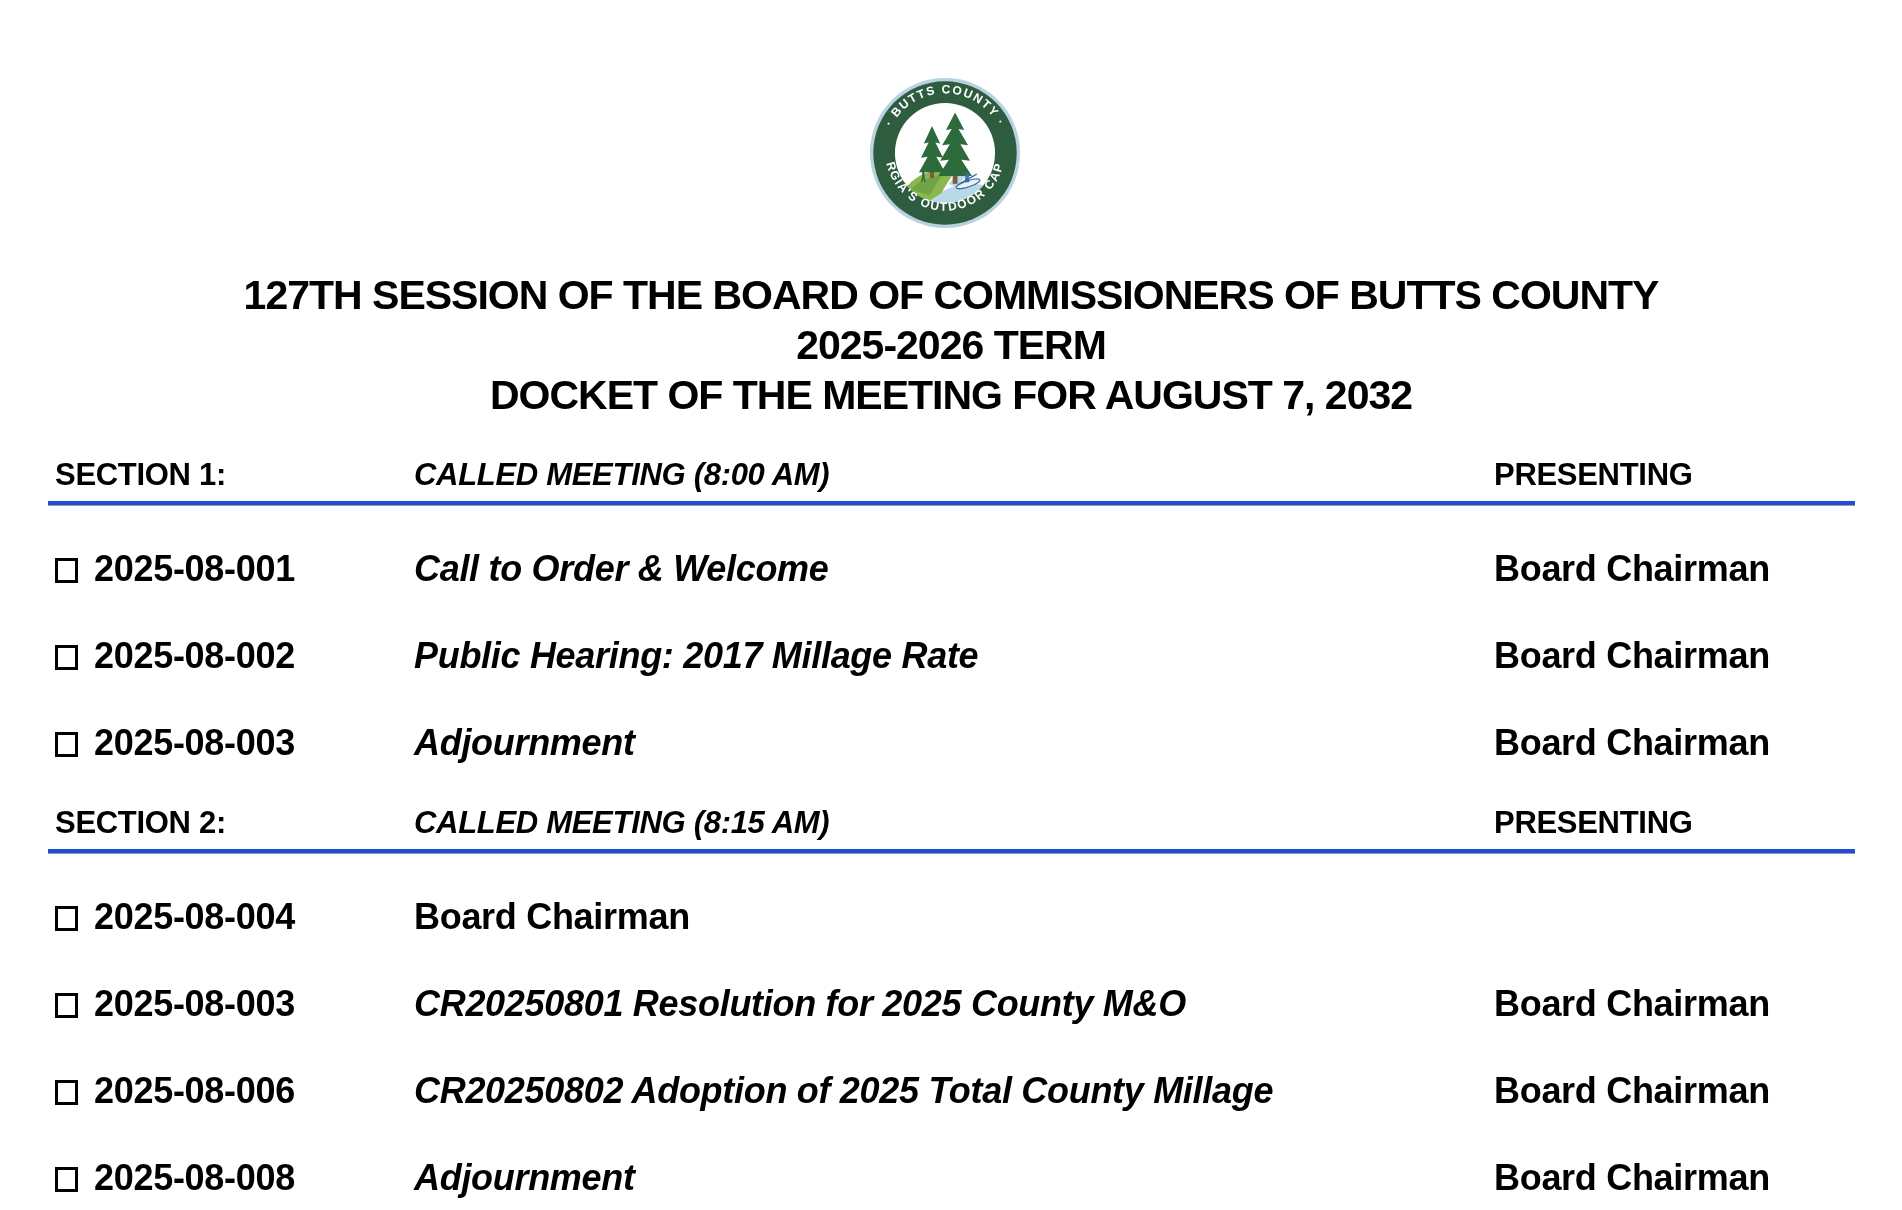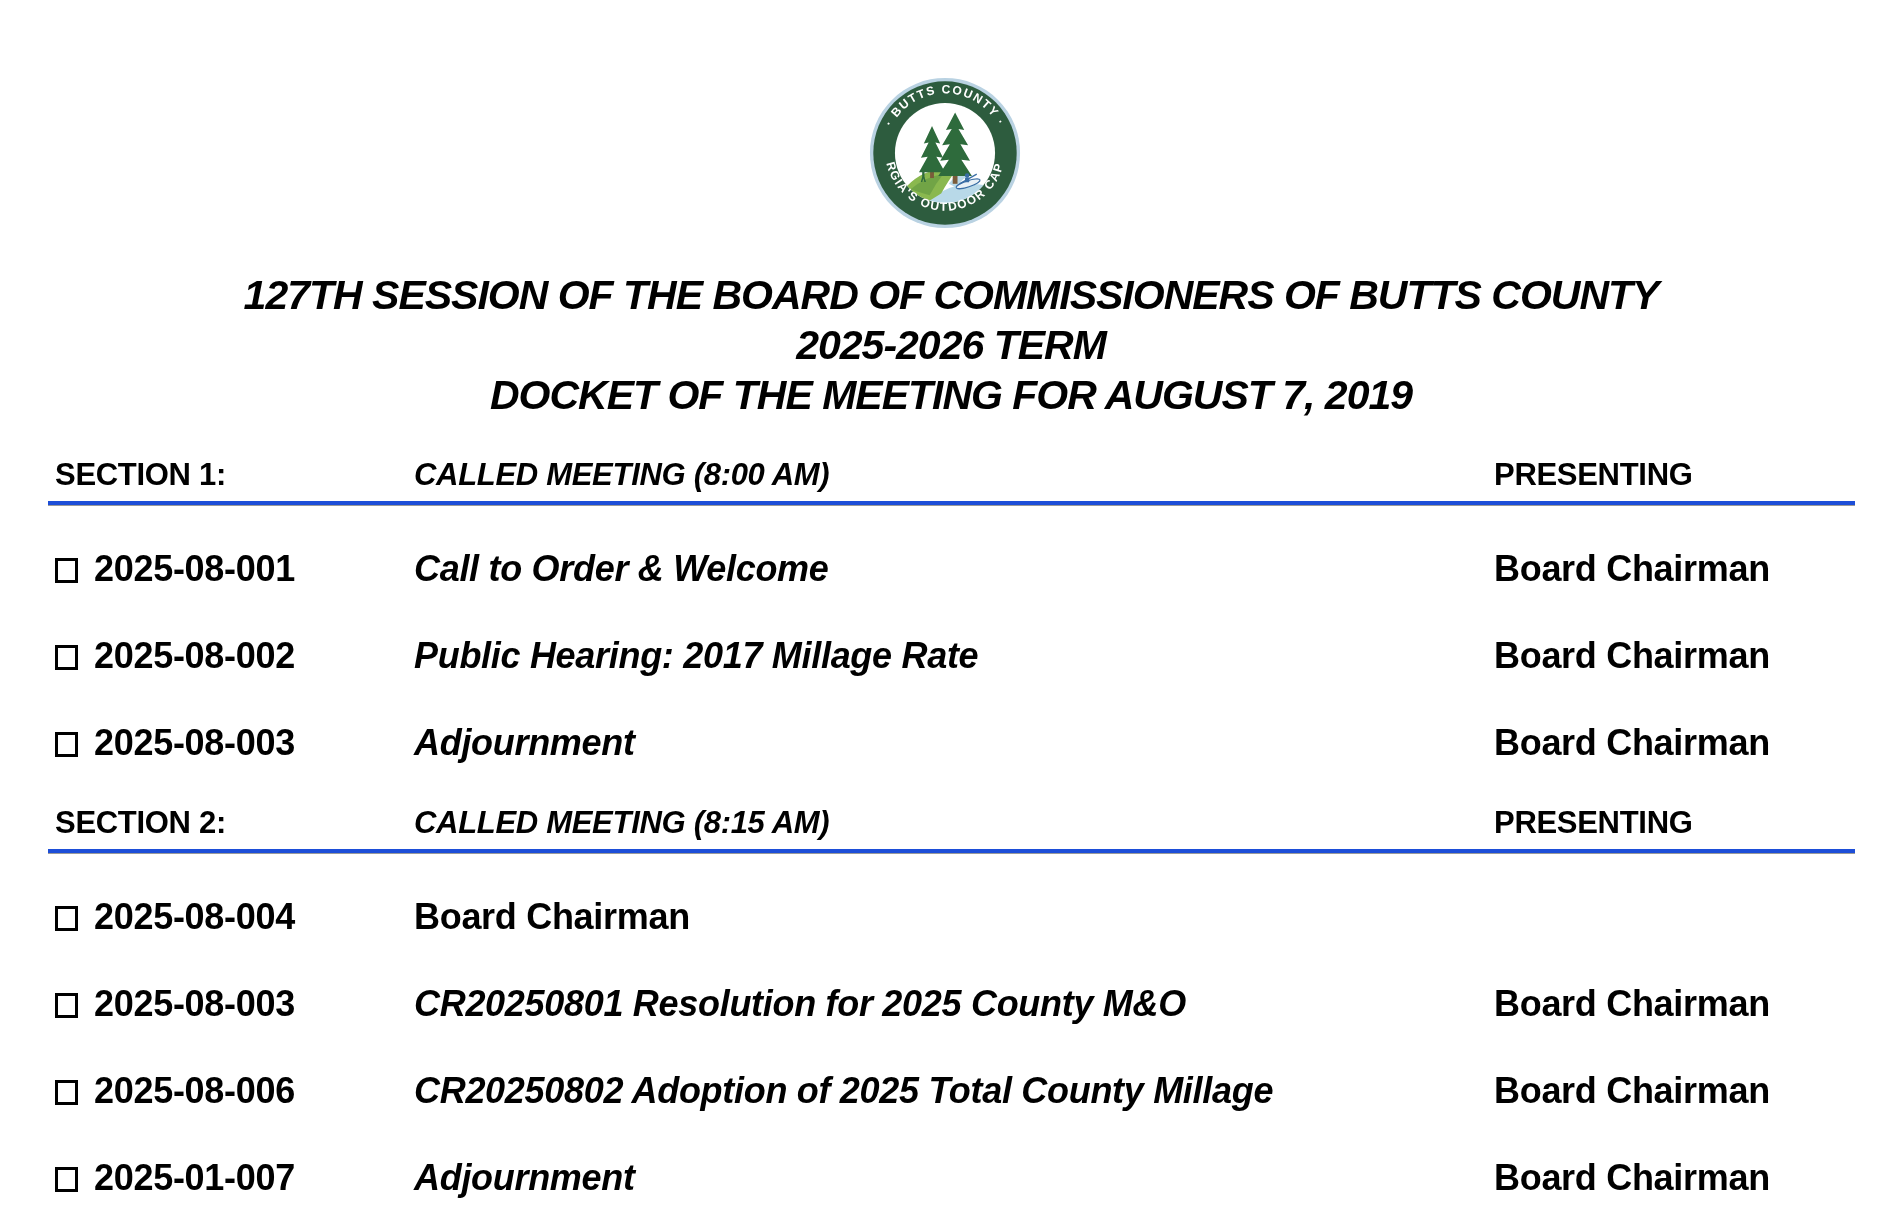--- a/index.html
+++ b/index.html
@@ -16,21 +16,20 @@
   .logo-wrap {
     position:absolute; left:868px; top:76px;
     width:154px; height:154px;
   }
   .logo-wrap svg { display:block; width:154px; height:154px; }
   .seal-ring-text { font-family:"Liberation Sans", sans-serif; font-weight:700; font-size:12.5px; letter-spacing:1.6px; }
   
   .titles {
     position:absolute; top:270px; left:0; width:100%;
     text-align:center;
-    font-style:italic;
   }
   .title-line {
     font-size:41px; line-height:50px; letter-spacing:-1px;
     white-space:nowrap;
   }
   
   .docket {
     position:absolute; left:48px; top:458px; width:1807px;
   }
   .section + .section { margin-top:20px; }
@@ -120,21 +119,21 @@
       </text>
       <text class="seal-ring-text" fill="#ffffff">
         <textPath href="#arc-bottom" startOffset="50%" text-anchor="middle">GEORGIA'S OUTDOOR CAPITAL</textPath>
       </text>
     </svg>
   </div>
 
   <div class="titles">
     <div class="title-line">127TH SESSION OF THE BOARD OF COMMISSIONERS OF BUTTS COUNTY</div>
     <div class="title-line">2025-2026 TERM</div>
-    <div class="title-line">DOCKET OF THE MEETING FOR AUGUST 7, 2019</div>
+    <div class="title-line">DOCKET OF THE MEETING FOR AUGUST 7, 2032</div>
   </div>
 
   <div class="docket">
   <div class="section">
     <div class="section-header">
       <div class="col-id">SECTION 1:</div>
       <div class="col-item">CALLED MEETING (8:00 AM)</div>
       <div class="col-presenter">PRESENTING</div>
     </div>
     <div class="rows">
@@ -196,21 +195,21 @@
       <span class="checkbox"></span>
       <span>2025-08-006</span>
     </div>
     <div class="col-item">CR20250802 Adoption of 2025 Total County Millage</div>
     <div class="col-presenter">Board Chairman</div>
   </div>
 
   <div class="item-row">
     <div class="col-id">
       <span class="checkbox"></span>
-      <span>2025-01-007</span>
+      <span>2025-08-008</span>
     </div>
     <div class="col-item">Adjournment</div>
     <div class="col-presenter">Board Chairman</div>
   </div>
 </div>
   </div>
 </div>
 
 </div>
 

